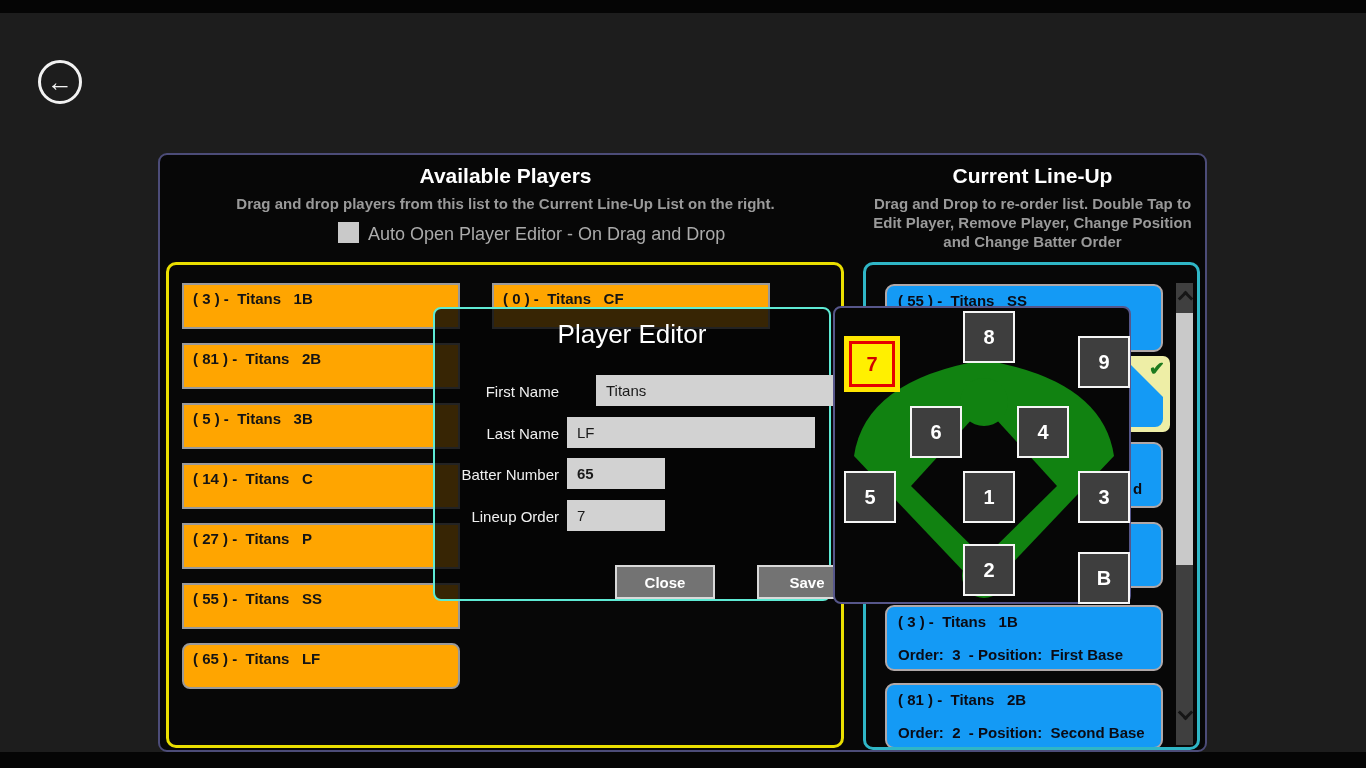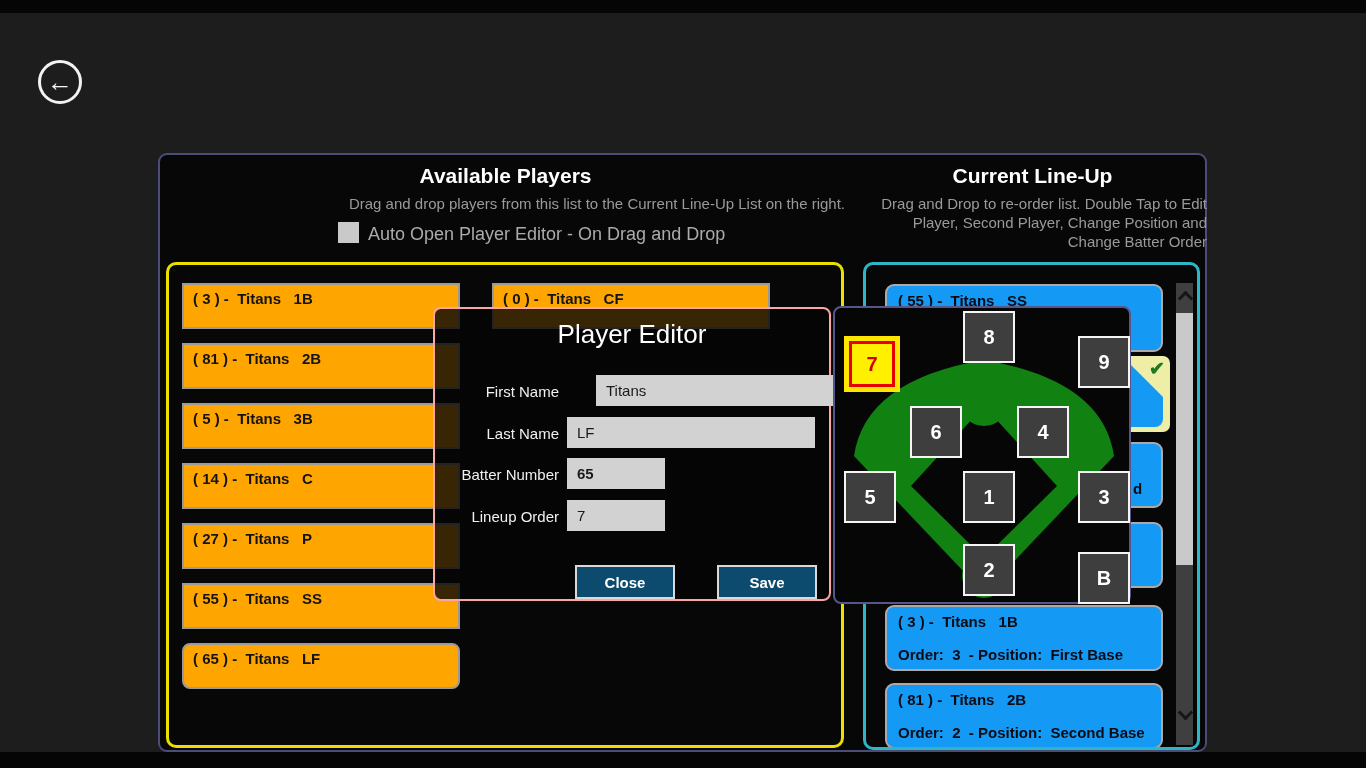--- a/index.html
+++ b/index.html
@@ -13,21 +13,21 @@
   .back-btn{left:38px;top:60px;width:44px;height:44px;border:3px solid #f2f2f2;border-radius:50%;
             display:flex;align-items:center;justify-content:center;color:#f2f2f2;
             font-size:26px;font-weight:bold;line-height:1;}
   .page-title{left:118px;top:52px;width:600px;height:60px;color:#e2e2e2;font-size:44px;
               font-weight:300;letter-spacing:1px;}
   
   .container{left:158px;top:153px;width:1049px;height:599px;background:#070707;
              border:2px solid #4c4c78;border-radius:9px;}
   
   .sec-title{color:#ffffff;font-size:21px;font-weight:600;text-align:center;}
-  .sec-sub{color:#9a9a9a;font-size:15px;text-align:right;line-height:19px;}
+  .sec-sub{color:#9a9a9a;font-size:15px;text-align:center;line-height:19px;font-weight:bold;}
   .avail-title{left:166px;top:164px;width:679px;}
   .avail-sub{left:166px;top:194px;width:679px;}
   .lineup-title{left:860px;top:164px;width:345px;}
   .lineup-sub{left:858px;top:194px;width:349px;}
   
   .checkbox{left:338px;top:222px;width:21px;height:21px;background:#c9c9c9;}
   .checkbox-label{left:368px;top:224px;width:400px;color:#ababab;font-size:18px;}
   
   .panel-left{left:166px;top:262px;width:678px;height:486px;border:3px solid #eadf00;
               border-radius:10px;z-index:4;pointer-events:none;}
@@ -49,33 +49,33 @@
   .sel-check{position:absolute;right:5px;top:1px;color:#1e7a1e;font-size:19px;font-weight:bold;}
   .frag{position:absolute;left:246px;top:36px;color:#0b0b14;font-size:15px;font-weight:bold;}
   
   .scrollbar{left:1176px;top:283px;width:17px;height:462px;background:#3f3f3f;z-index:2;}
   .sb-thumb{position:absolute;left:0;top:30px;width:17px;height:252px;background:#c9c9c9;}
   .chev{position:absolute;left:4px;width:8px;height:8px;border-style:solid;border-color:#161616;}
   .chev-up{top:10px;border-width:3px 0 0 3px;transform:rotate(45deg);}
   .chev-down{top:424px;border-width:0 3px 3px 0;transform:rotate(45deg);}
   
   .dialog{left:433px;top:307px;width:398px;height:294px;background:rgba(5,5,5,0.80);
-          border:2px solid #fca5a5;border-radius:8px;z-index:6;}
+          border:2px solid #5eead4;border-radius:8px;z-index:6;}
   .dlg-title{position:absolute;left:0;top:10px;width:100%;text-align:center;color:#ffffff;
              font-size:26px;font-weight:300;}
   .dlg-label{position:absolute;left:0;width:124px;text-align:right;color:#f0f0f0;font-size:15px;}
   .dlg-input{position:absolute;left:132px;height:31px;background:#d2d2d2;border:none;
              color:#1a1a1a;font-size:15px;font-family:"Liberation Sans",sans-serif;
              padding:0 0 0 10px;box-sizing:border-box;}
   .in-wide{width:248px;}
   .in-narrow{width:98px;}
-  .dlg-btn{position:absolute;top:256px;width:96px;height:30px;background:#0c4a6e;
+  .dlg-btn{position:absolute;top:256px;width:96px;height:30px;background:#737373;
            border:2px solid #d9d9d9;color:#ffffff;font-size:15px;font-weight:bold;
            font-family:"Liberation Sans",sans-serif;display:flex;align-items:center;
-           justify-content:center;cursor:pointer;}
+           justify-content:center;cursor:pointer;margin-left:40px;}
   
   .field-panel{left:833px;top:306px;width:298px;height:298px;background:#060606;
                border:2px solid #56568a;border-radius:8px;z-index:6;}
   .pos-btn{position:absolute;width:48px;height:48px;background:#3e3e3e;border:2px solid #f5f5f5;
            color:#ffffff;font-size:20px;font-weight:bold;display:flex;align-items:center;
            justify-content:center;}
   .pos-selected{width:40px;height:40px;background:#fff000;border:3px solid #e60000;
                 color:#d00000;box-shadow:0 0 0 5px #ffe600;}
 </style>
 </head>
@@ -90,21 +90,21 @@
   </div>
 
   <div class="abs container"></div>
 
   <div class="abs sec-title avail-title">Available Players</div>
   <div class="abs sec-sub avail-sub">Drag and drop players from this list to the Current Line-Up List on the right.</div>
   <div class="abs checkbox"></div>
   <div class="abs checkbox-label">Auto Open Player Editor - On Drag and Drop</div>
 
   <div class="abs sec-title lineup-title">Current Line-Up</div>
-  <div class="abs sec-sub lineup-sub">Drag and Drop to re-order list.  Double Tap to Edit Player, Second Player, Change Position and Change Batter Order</div>
+  <div class="abs sec-sub lineup-sub">Drag and Drop to re-order list.  Double Tap to Edit Player, Remove Player, Change Position and Change Batter Order</div>
 
   <div class="abs avail-item" style="left:182px;top:283px;">( 3 ) -  Titans   1B</div>
   <div class="abs avail-item" style="left:182px;top:343px;">( 81 ) -  Titans   2B</div>
   <div class="abs avail-item" style="left:182px;top:403px;">( 5 ) -  Titans   3B</div>
   <div class="abs avail-item" style="left:182px;top:463px;">( 14 ) -  Titans   C</div>
   <div class="abs avail-item" style="left:182px;top:523px;">( 27 ) -  Titans   P</div>
   <div class="abs avail-item" style="left:182px;top:583px;">( 55 ) -  Titans   SS</div>
   <div class="abs avail-item" style="left:182px;top:643px;border-radius:8px;">( 65 ) -  Titans   LF</div>
 
   <div class="abs avail-item" style="left:492px;top:283px;">( 0 ) -  Titans   CF</div>

